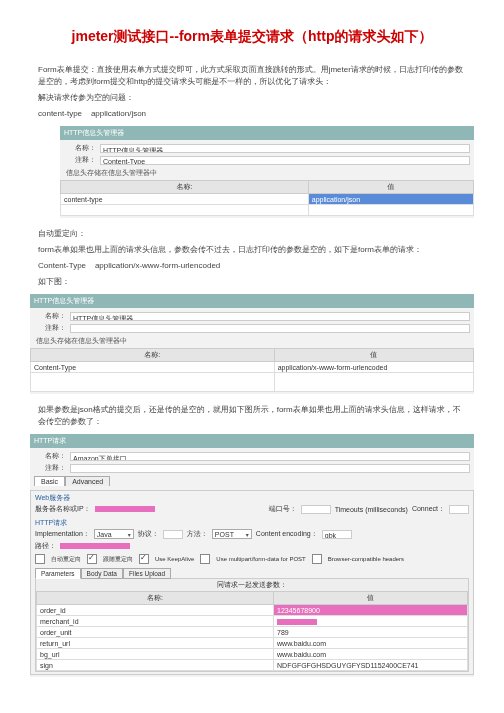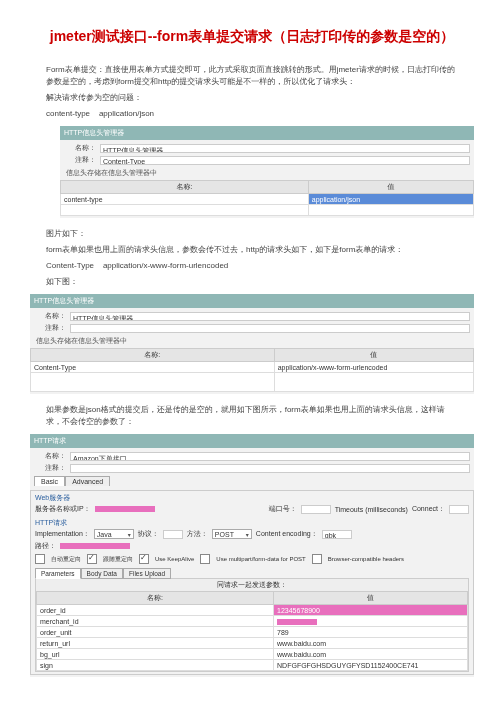--- a/index.html
+++ b/index.html
@@ -15,21 +15,21 @@
   h1 {
     font-size: 14px;
     color: #c00;
     text-align: center;
     font-weight: bold;
     margin: 8px 0 18px;
   }
   p {
     font-size: 8px;
     line-height: 1.5;
-    margin: 4px 16px;
+    margin: 4px 8px;
     color: #444;
   }
   .panel {
     margin: 6px 0 10px;
     background: #f7f7f7;
     font-size: 7px;
   }
   .panel-header {
     background: #8fb7b5;
     color: #fff;
@@ -175,21 +175,21 @@
     text-align: center;
     background: #eee;
     font-size: 7px;
     padding: 1px 0;
   }
   .img-indent { margin-left: 30px; }
 </style>
 </head>
 <body>
 
-<h1>jmeter测试接口--form表单提交请求（日志打印传的参数是空的）</h1>
+<h1>jmeter测试接口--form表单提交请求（http的请求头如下）</h1>
 
 <p>Form表单提交：直接使用表单方式提交即可，此方式采取页面直接跳转的形式。用jmeter请求的时候，日志打印传的参数是空的，考虑到form提交和http的提交请求头可能是不一样的，所以优化了请求头：</p>
 <p>解决请求传参为空的问题：</p>
 <p>
   <span>content-type</span>&nbsp;&nbsp;&nbsp;
   <span>application/json</span>
 </p>
 
 <div class="panel img-indent">
   <div class="panel-header">HTTP信息头管理器</div>
@@ -217,22 +217,22 @@
         </tr>
         <tr>
             <td></td>
             <td></td>
           </tr>
       </tbody>
     </table>
   </div>
 </div>
 
-<p>图片如下：</p>
-<p>form表单如果也用上面的请求头信息，参数会传不过去，http的请求头如下，如下是form表单的请求：</p>
+<p>自动重定向：</p>
+<p>form表单如果也用上面的请求头信息，参数会传不过去，日志打印传的参数是空的，如下是form表单的请求：</p>
 <p>
   <span>Content-Type</span>&nbsp;&nbsp;&nbsp;
   <span>application/x-www-form-urlencoded</span>
 </p>
 <p>如下图：</p>
 
 <div class="panel">
   <div class="panel-header">HTTP信息头管理器</div>
   <div class="panel-body">
     <div class="field-row">

